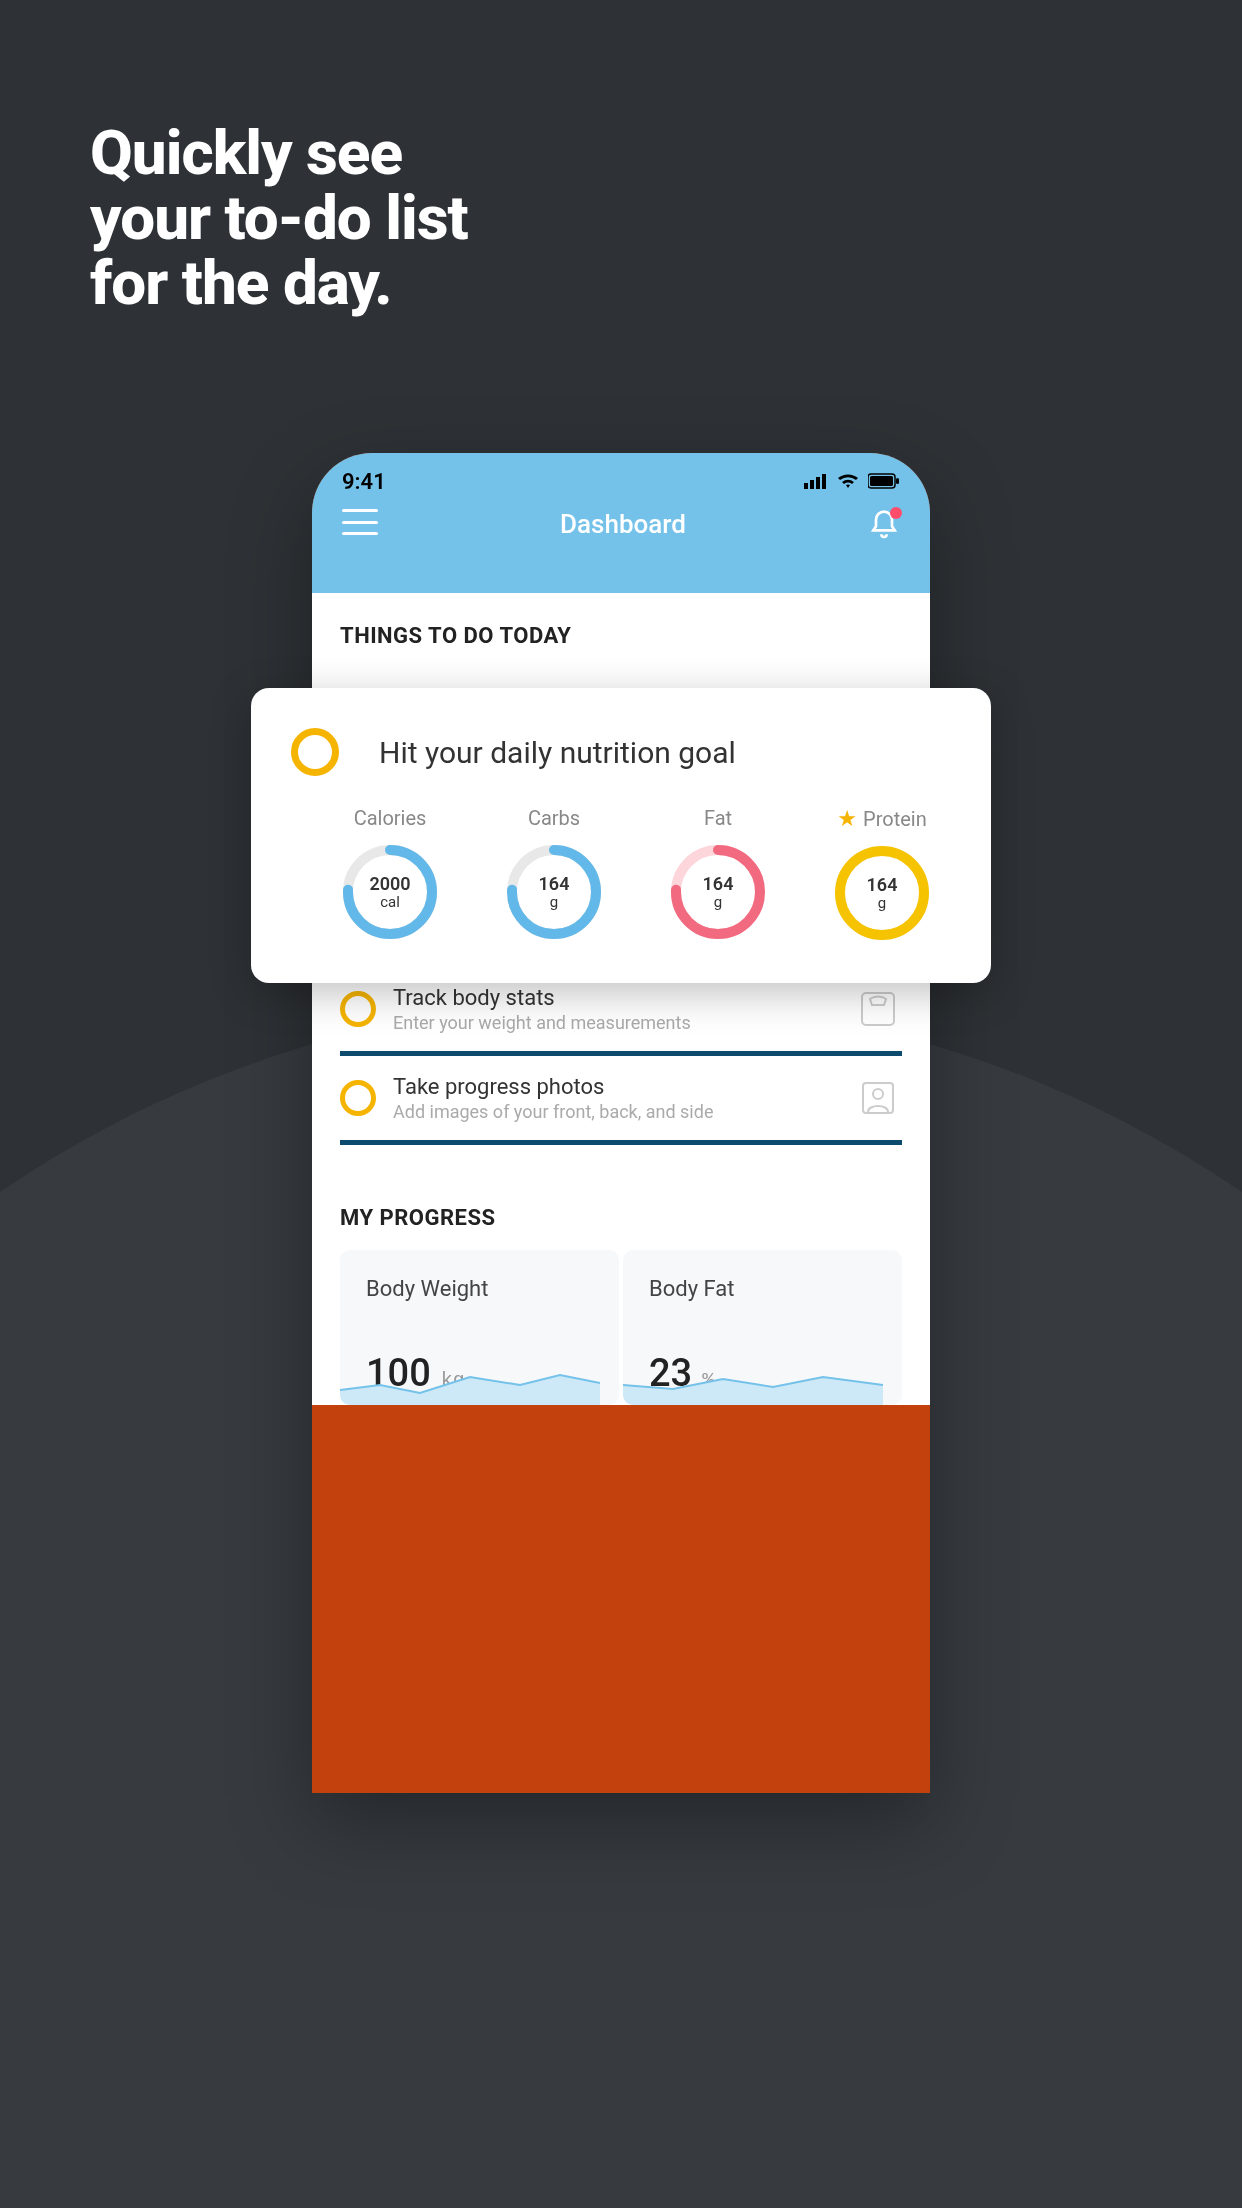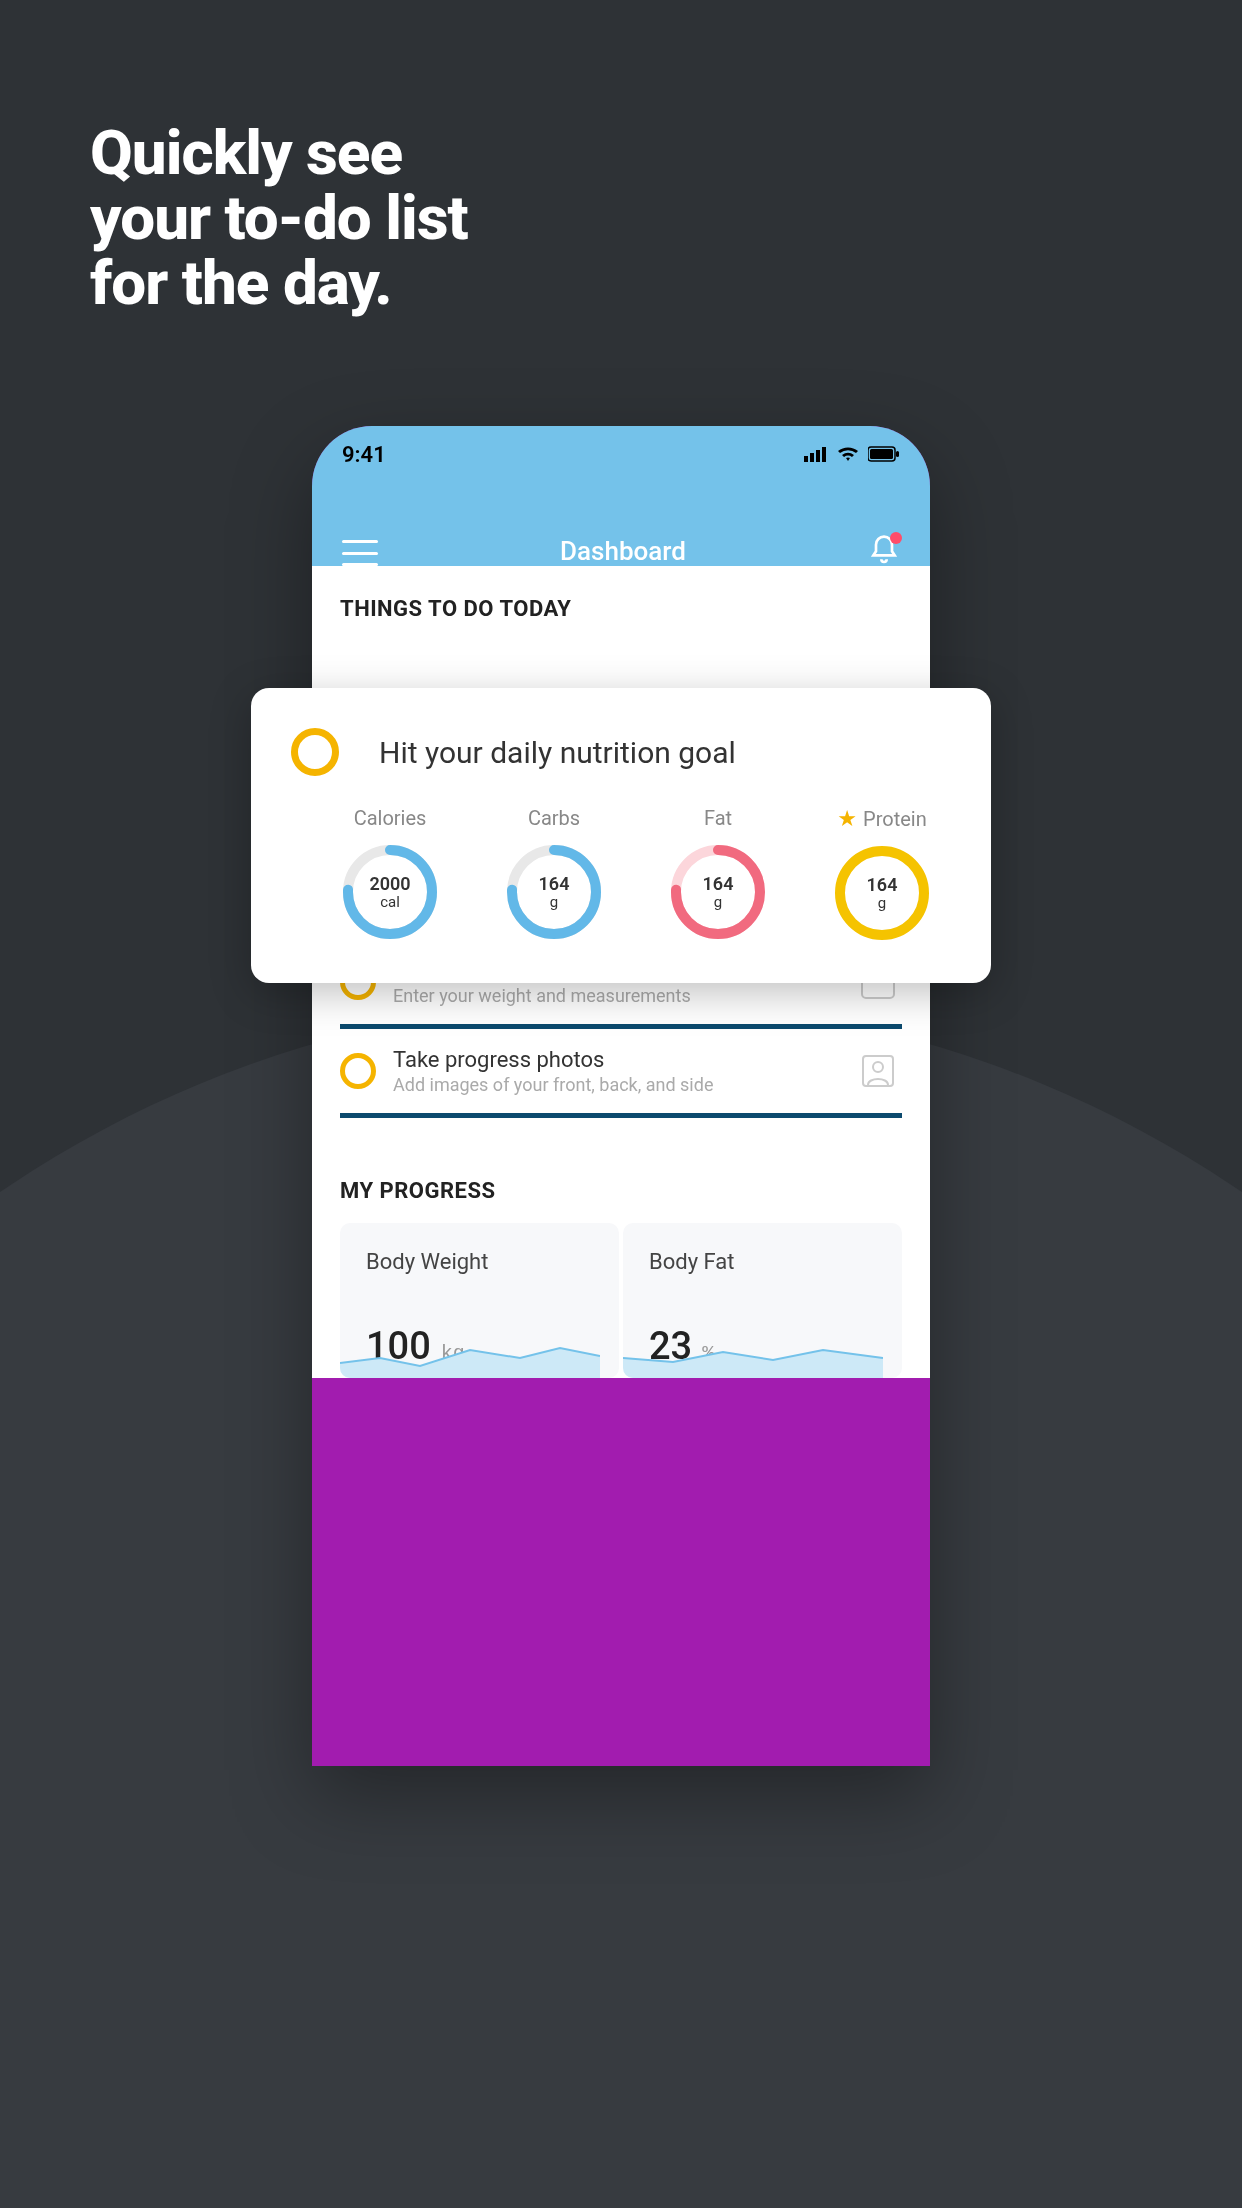--- a/index.html
+++ b/index.html
@@ -26,47 +26,47 @@
     top: 120px;
     left: 90px;
     color: #fff;
     font-weight: 800;
     font-size: 62px;
     line-height: 1.05;
     letter-spacing: -1px;
   }
   .phone {
     position: absolute;
-    top: 426px;
+    top: 453px;
     left: 50%;
     transform: translateX(-50%);
     width: 618px;
     height: 1340px;
     border-radius: 60px 60px 0 0;
-    background: #a21caf;
+    background: #c2410c;
     overflow: hidden;
     box-shadow: 0 30px 80px rgba(0,0,0,.35);
   }
   .status-bar {
     height: 56px;
     background: #74c2ea;
     display: flex;
     align-items: center;
     justify-content: space-between;
     padding: 0 30px;
     font-size: 22px;
     font-weight: 600;
     color: #000;
   }
   .status-icons { display:flex; align-items:center; gap:8px; }
   .nav-bar {
     height: 84px;
     background: #74c2ea;
     display: flex;
-    align-items: flex-end;
+    align-items: flex-start;
     justify-content: space-between;
     padding: 0 30px;
   }
   .hamburger { width:36px; height:26px; display:flex; flex-direction:column; justify-content:space-between; cursor:pointer; }
   .hamburger span { height:3px; background:#fff; border-radius:2px; }
   .nav-title { color:#fff; font-size:26px; font-weight:500; }
   .bell { position:relative; width:32px; height:32px; cursor:pointer; }
   .bell svg { stroke:#fff; fill:none; stroke-width:2; }
   .bell-dot { position:absolute; top:-2px; right:-2px; width:12px; height:12px; border-radius:50%; background:#ff4d6a; }
   .content { background:#fff; padding: 30px 28px 0; }

